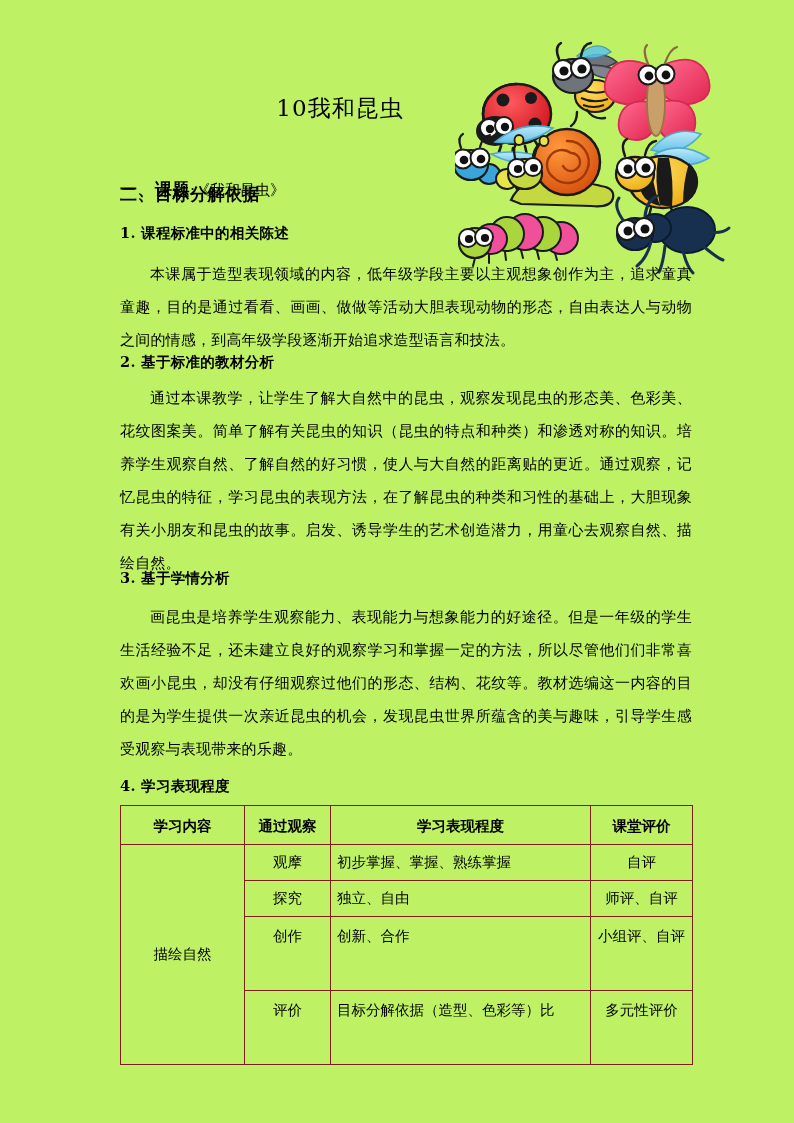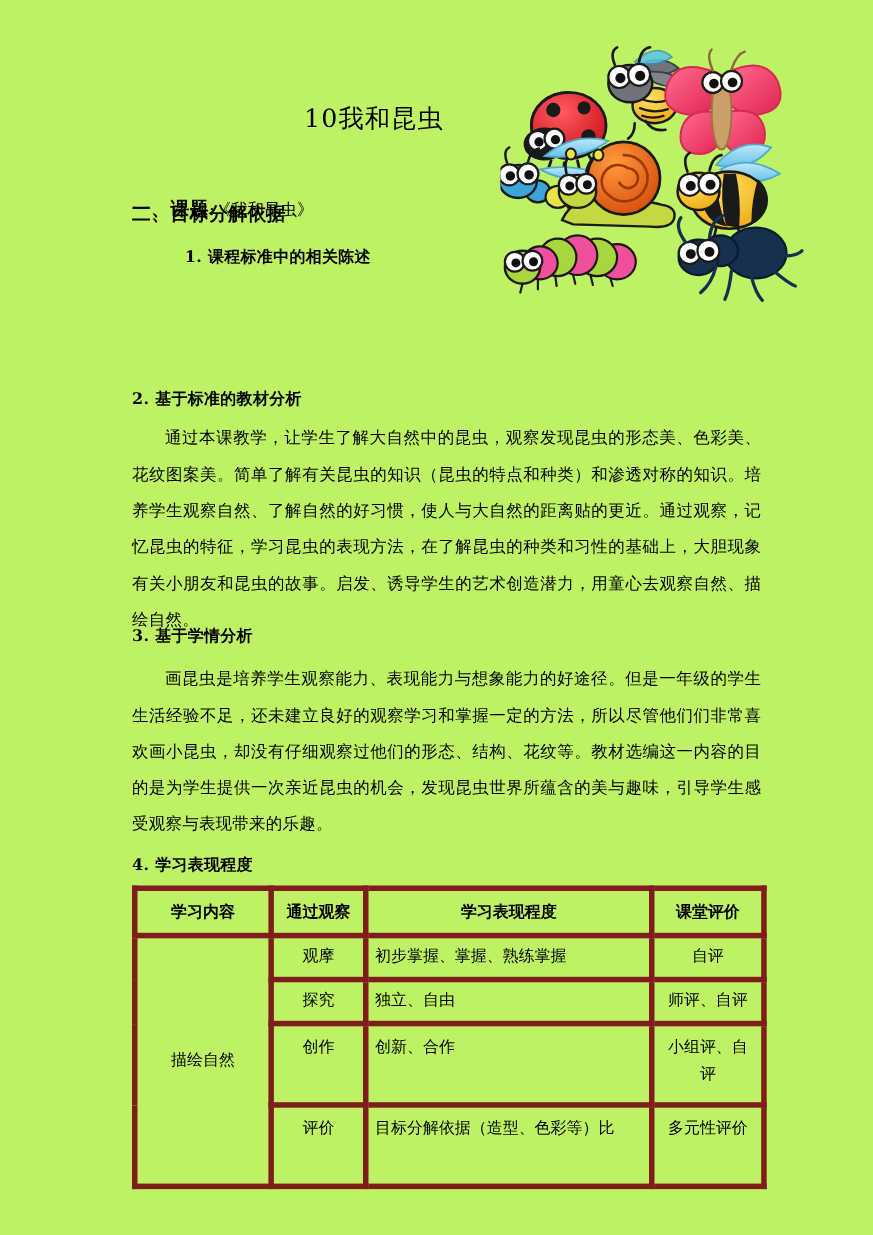--- a/index.html
+++ b/index.html
@@ -103,21 +103,21 @@
     width: 572px;
   }
   table.learn {
     border-collapse: collapse;
     width: 572px;
     table-layout: fixed;
     font-family: "DejaVu Serif", "Liberation Serif", serif;
     font-size: 14.5px;
   }
   table.learn td, table.learn th {
-    border: 5px solid #7f1d1d;
+    border: 1px solid #7f1d1d;
     padding: 5px 6px;
     vertical-align: middle;
     line-height: 25px;
     font-weight: normal;
   }
   table.learn thead th {
     text-align: center;
     font-weight: bold;
     height: 28px;
   }
@@ -325,23 +325,24 @@
   <div class="content">
 
     <div class="doc-title">10我和昆虫</div>
 
     <div class="h-major" style="top:145px;margin-top:33px;">
       <span>一、课题</span><span class="sub">:《我和昆虫》</span>
     </div>
 
     <div class="h-major" style="top:183px;">二、目标分解依据</div>
 
-    <div class="h-minor" style="top:224px;margin-left:48px;">
+    <div class="h-minor" style="top:224px;">
       <span class="num">1.</span>&nbsp;<span>课程标准中的相关陈述</span>
     </div>
+    <div class="para" style="top:258px;">本课属于造型表现领域的内容，低年级学段主要以主观想象创作为主，追求童真童趣，目的是通过看看、画画、做做等活动大胆表现动物的形态，自由表达人与动物之间的情感，到高年级学段逐渐开始追求造型语言和技法。</div>
 
     <div class="h-minor" style="top:353px;">
       <span class="num">2.</span>&nbsp;<span>基于标准的教材分析</span>
     </div>
     <div class="para" style="top:382px;">通过本课教学，让学生了解大自然中的昆虫，观察发现昆虫的形态美、色彩美、花纹图案美。简单了解有关昆虫的知识（昆虫的特点和种类）和渗透对称的知识。培养学生观察自然、了解自然的好习惯，使人与大自然的距离贴的更近。通过观察，记忆昆虫的特征，学习昆虫的表现方法，在了解昆虫的种类和习性的基础上，大胆现象有关小朋友和昆虫的故事。启发、诱导学生的艺术创造潜力，用童心去观察自然、描绘自然。</div>
 
     <div class="h-minor" style="top:569px;">
       <span class="num">3.</span>&nbsp;<span>基于学情分析</span>
     </div>
     <div class="para" style="top:601px;">画昆虫是培养学生观察能力、表现能力与想象能力的好途径。但是一年级的学生生活经验不足，还未建立良好的观察学习和掌握一定的方法，所以尽管他们们非常喜欢画小昆虫，却没有仔细观察过他们的形态、结构、花纹等。教材选编这一内容的目的是为学生提供一次亲近昆虫的机会，发现昆虫世界所蕴含的美与趣味，引导学生感受观察与表现带来的乐趣。</div>

